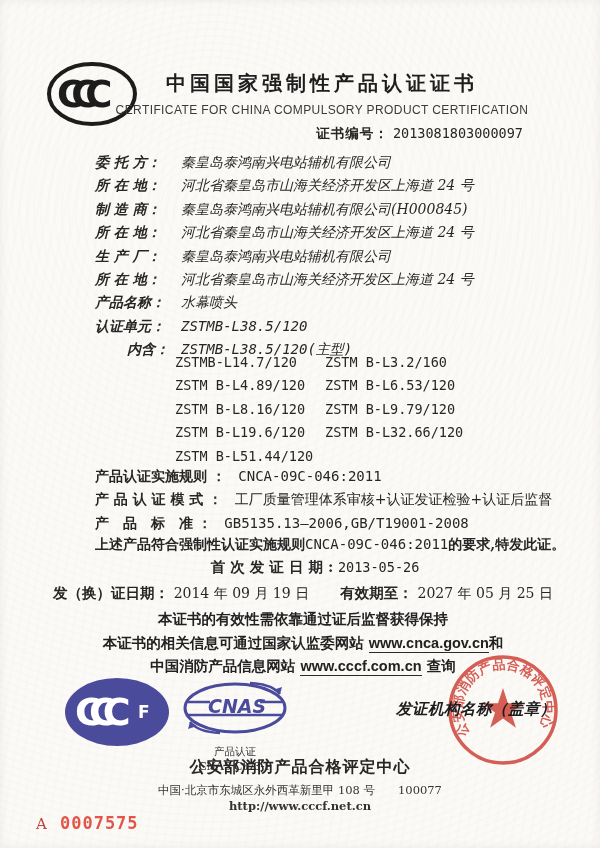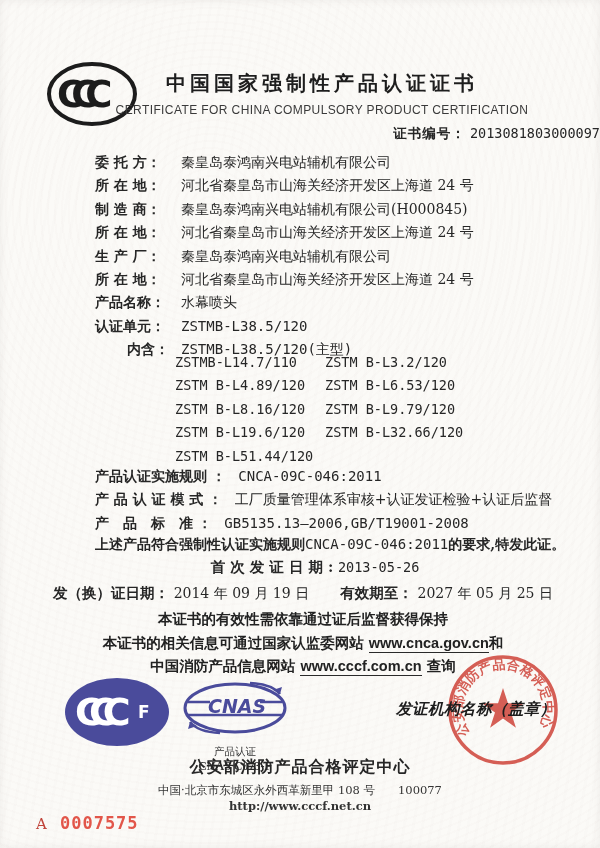--- a/index.html
+++ b/index.html
@@ -14,26 +14,26 @@
     color:#262626;
   }
   .abs{position:absolute;}
   
   .ccc-mark{left:45px;top:60px;}
   .head-block{left:0;right:0;top:70px;text-align:center;}
   .title{padding-left:44px;font-family:"DejaVu Sans","Liberation Sans",sans-serif;
          font-weight:bold;font-size:20px;letter-spacing:4px;color:#1d1d1d;}
   .subtitle{padding-left:44px;margin-top:6px;font-family:"Liberation Sans","DejaVu Sans",sans-serif;
             font-size:12px;letter-spacing:0.4px;color:#3a3a3a;}
-  .certno-line{margin-top:8px;text-align:right;font-size:13.5px;}
+  .certno-line{margin-top:8px;text-align:right;padding-right:77px;font-size:13.5px;}
   .certno-line .lbl{font-weight:bold;letter-spacing:1px;}
   .certno-line .val{font-family:"DejaVu Sans Mono","Liberation Mono",monospace;font-size:13.5px;}
   
   .fields{left:95px;right:20px;top:151px;font-size:14px;}
-  .frow{display:flex;height:23.4px;align-items:flex-end;line-height:23.4px;}
+  .frow{display:flex;height:23.4px;align-items:flex-end;line-height:23.4px;font-style:italic;}
   .frow .flabel{flex:0 0 74px;font-weight:bold;white-space:nowrap;}
   .frow .flabel.label-right{text-align:right;}
   .frow .fvalue{margin-left:12px;white-space:nowrap;}
   
   .models{left:175px;top:351px;font-family:"DejaVu Sans Mono","Liberation Mono",monospace;font-size:13.5px;}
   .mrow{display:flex;height:23.4px;line-height:23.4px;}
   .mrow .c1{width:150px;}
   
   .rules{left:95px;right:14px;top:465px;font-size:14px;}
   .rrow{height:23.4px;line-height:23.4px;white-space:nowrap;}
@@ -129,22 +129,22 @@
       <span class="fvalue mono">ZSTMB-L38.5/120</span>
     </div>
     <div class="frow">
       <span class="flabel label-right">内含：</span>
       <span class="fvalue mono">ZSTMB-L38.5/120(主型)</span>
     </div>
   </div>
 
   <div class="abs models">
     <div class="mrow">
-      <span class="c1">ZSTMB-L14.7/110</span>
-      <span class="c2">ZSTM B-L3.2/120</span>
+      <span class="c1">ZSTMB-L14.7/120</span>
+      <span class="c2">ZSTM B-L3.2/160</span>
     </div>
     <div class="mrow">
       <span class="c1">ZSTM B-L4.89/120</span>
       <span class="c2">ZSTM B-L6.53/120</span>
     </div>
     <div class="mrow">
       <span class="c1">ZSTM B-L8.16/120</span>
       <span class="c2">ZSTM B-L9.79/120</span>
     </div>
     <div class="mrow">

